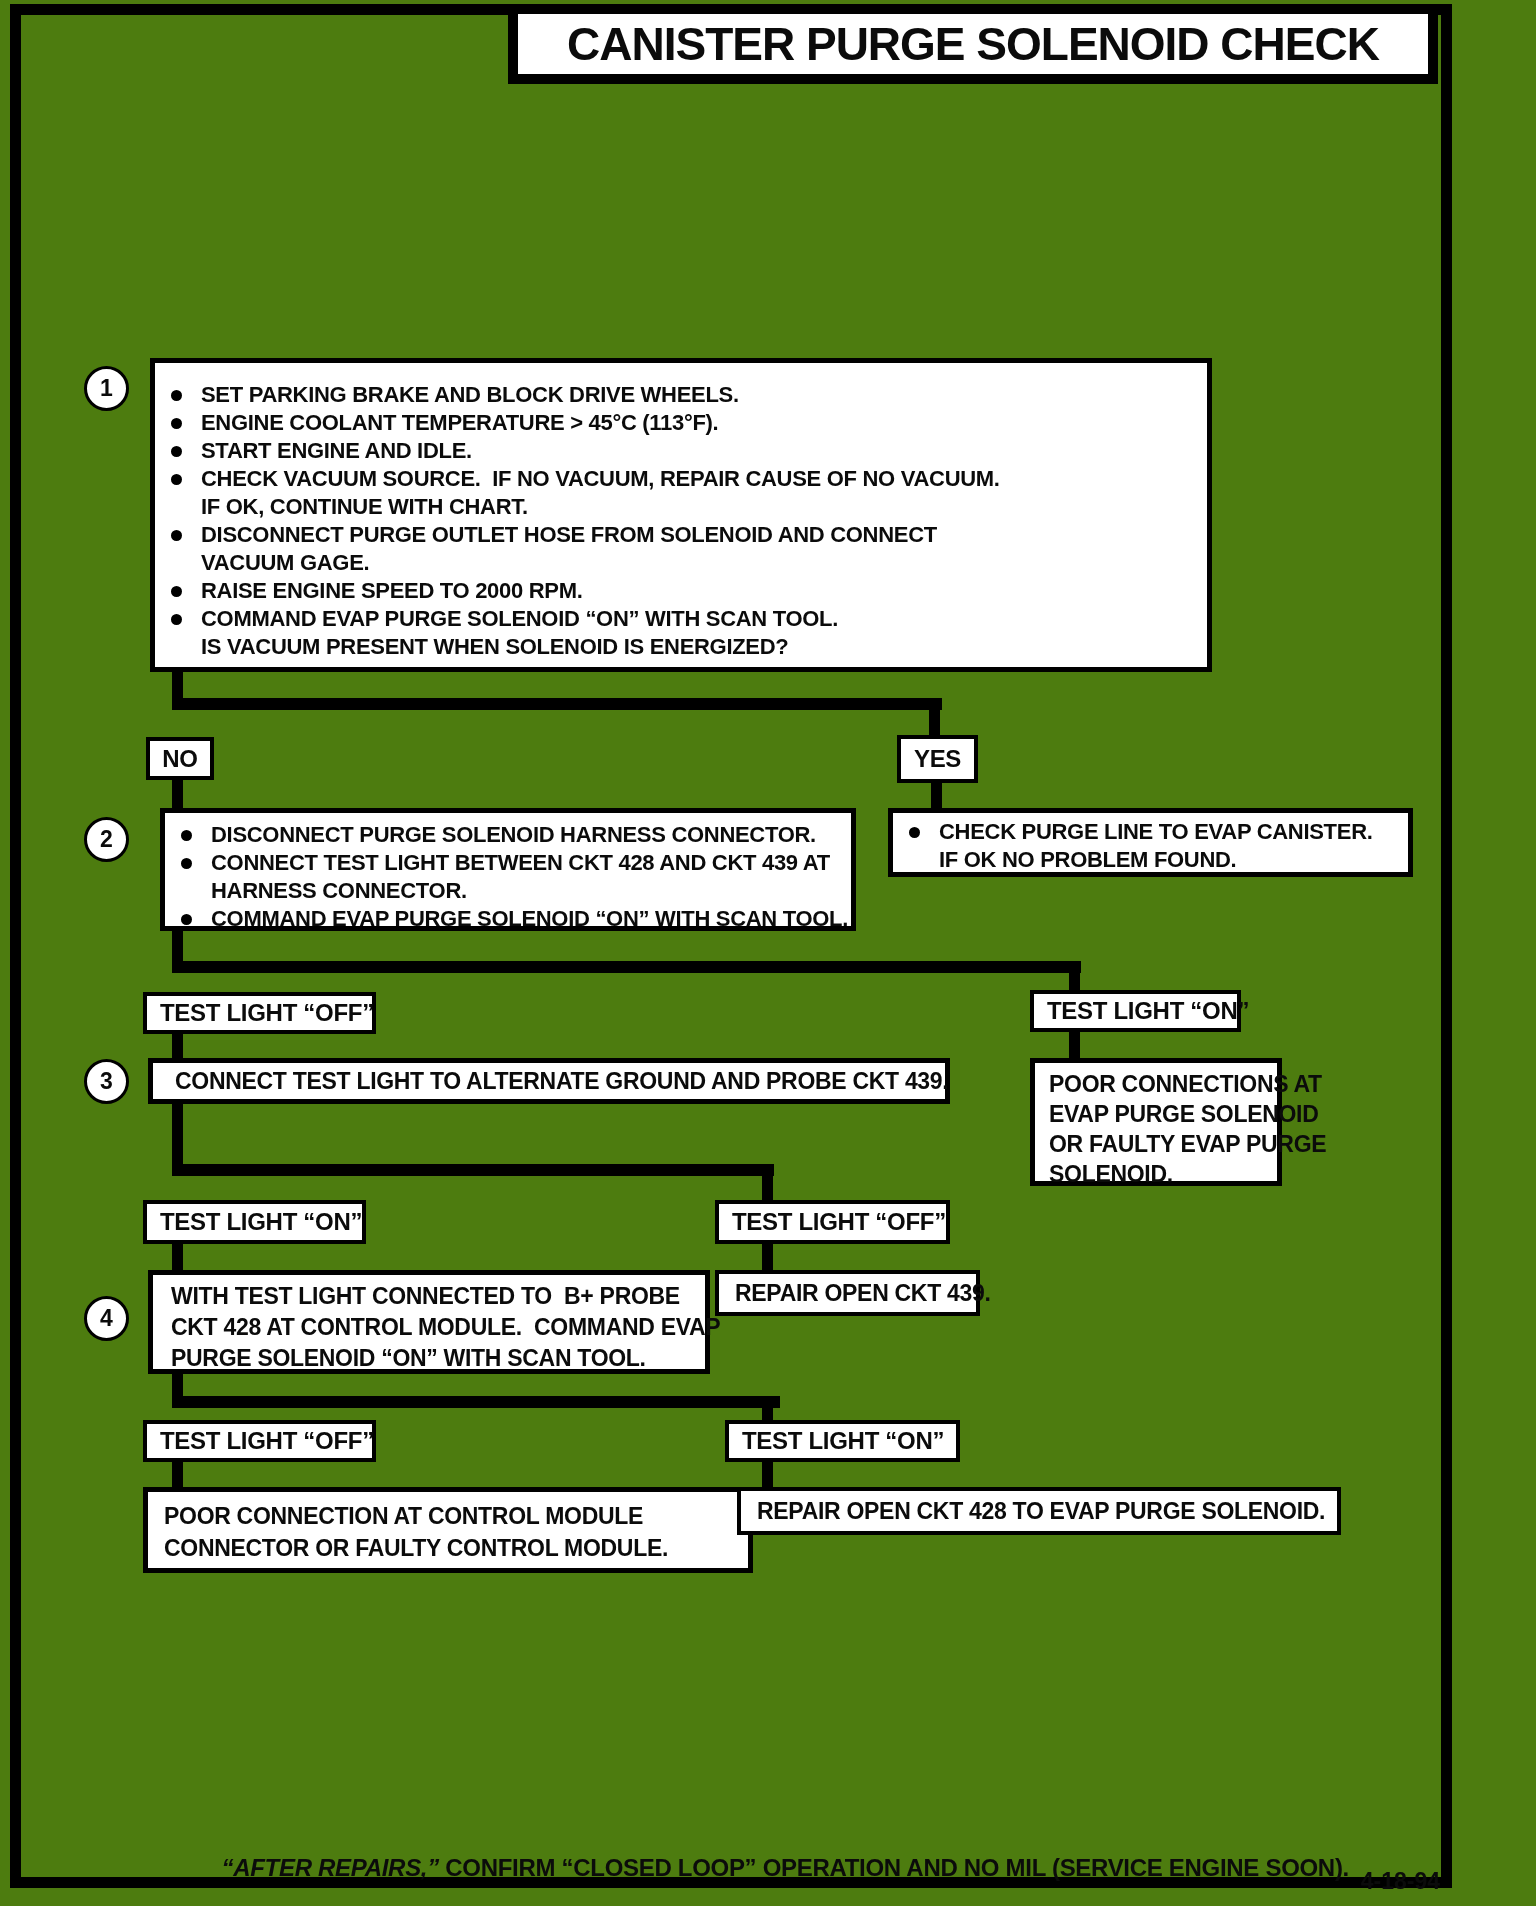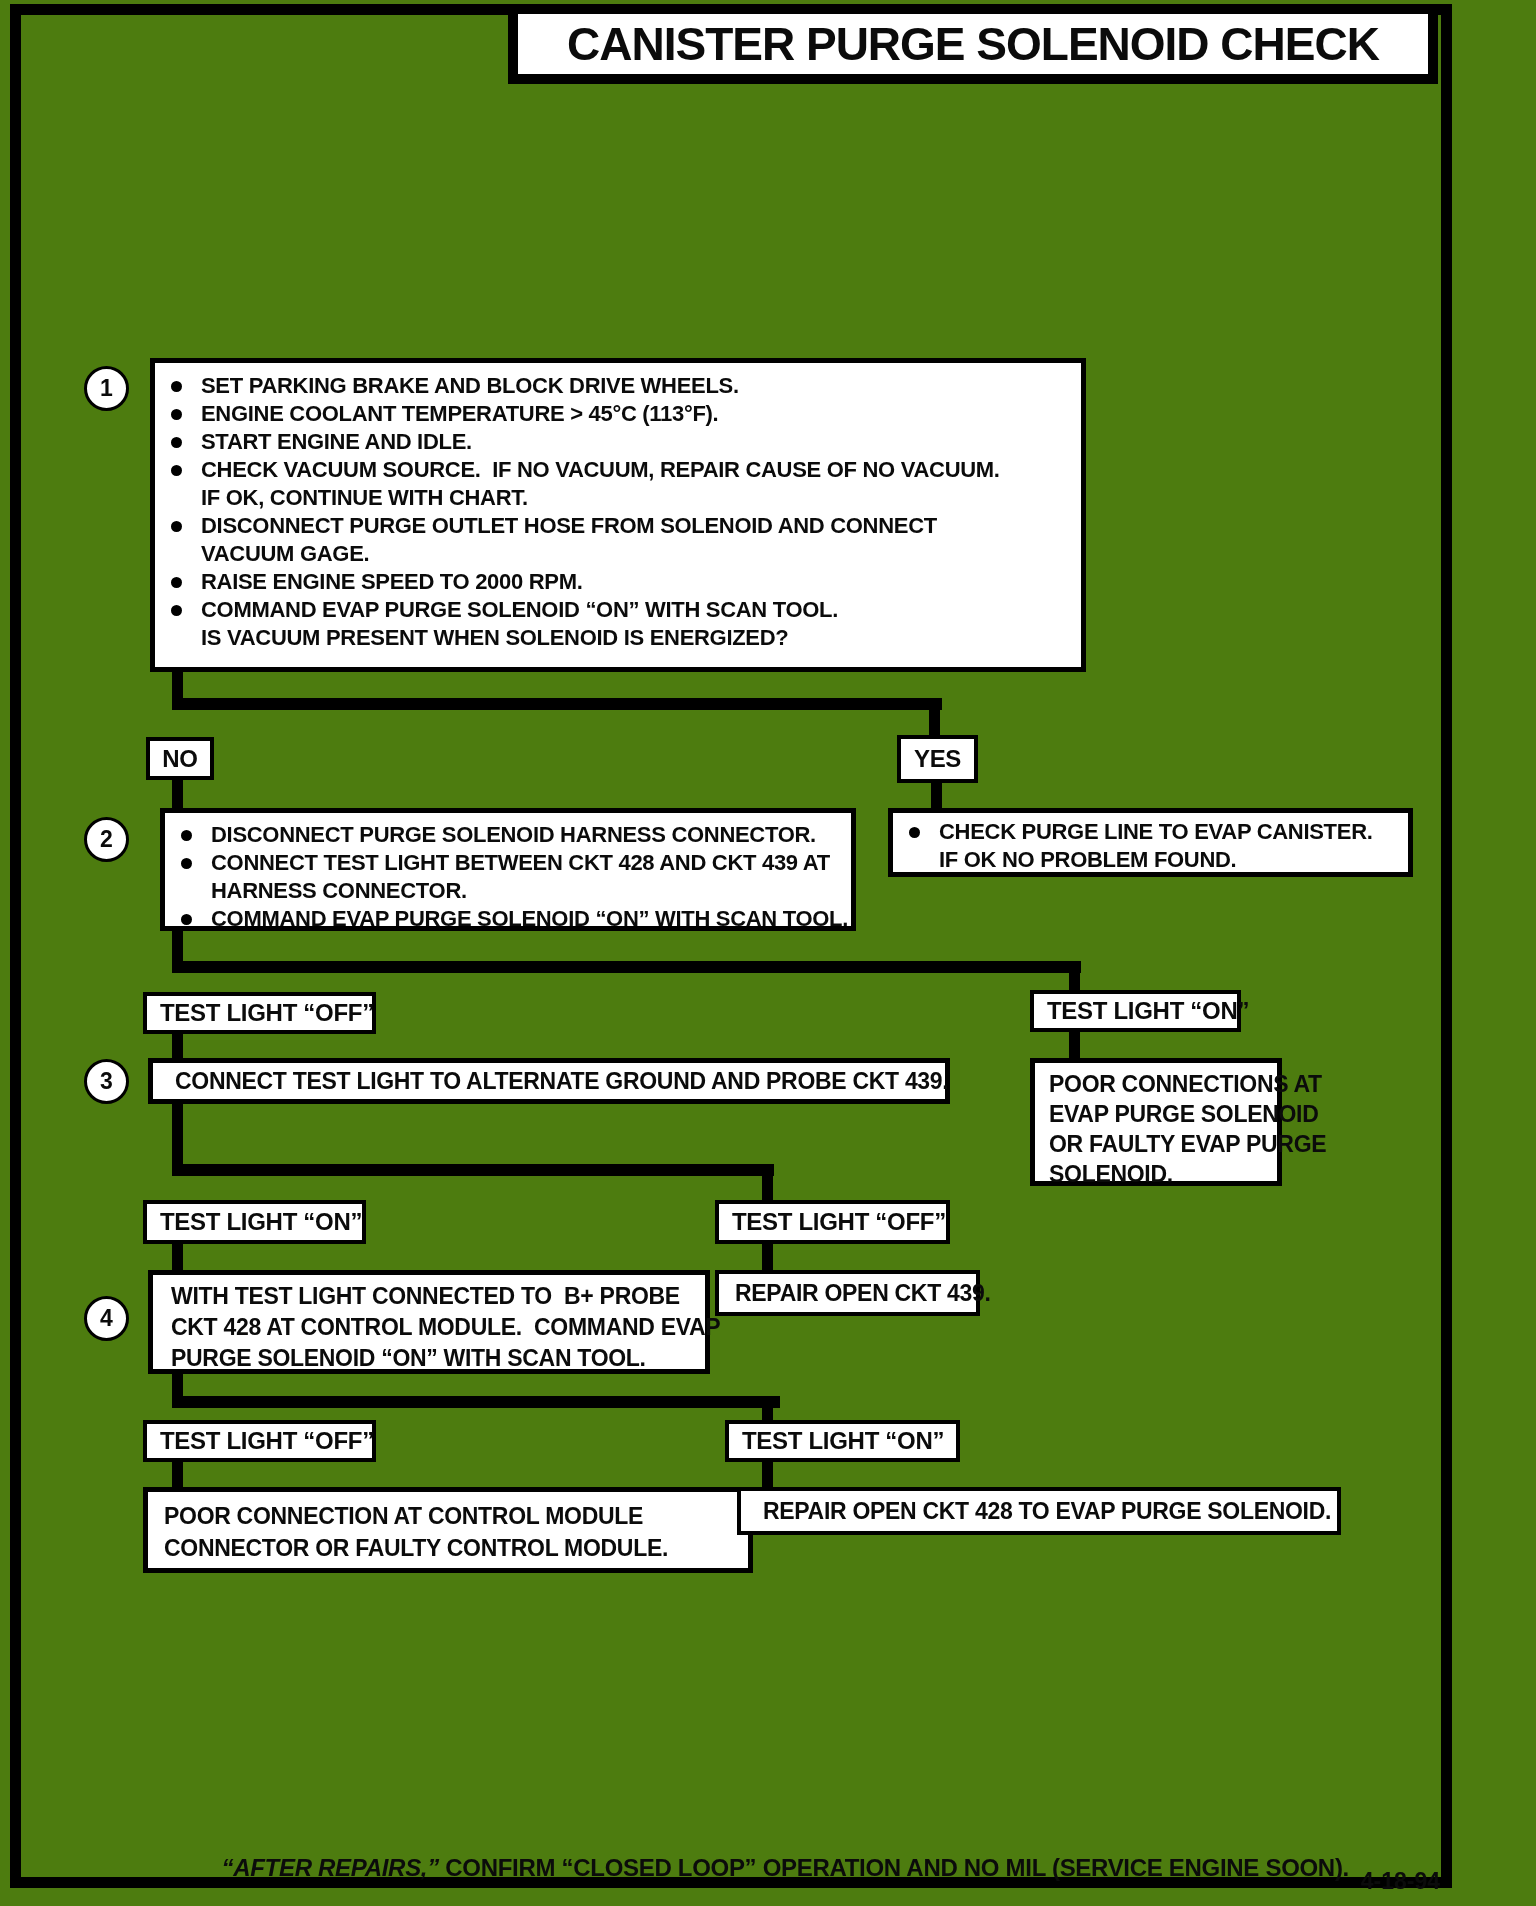--- a/index.html
+++ b/index.html
@@ -57,21 +57,21 @@
   <div class="line" style="left:762px;top:1244px;width:11px;height:28px;"></div>
   <div class="line" style="left:172px;top:1374px;width:11px;height:31px;"></div>
   <div class="line" style="left:172px;top:1396px;width:608px;height:12px;"></div>
   <div class="line" style="left:762px;top:1407px;width:11px;height:15px;"></div>
   <div class="line" style="left:172px;top:1462px;width:11px;height:26px;"></div>
   <div class="line" style="left:762px;top:1462px;width:11px;height:26px;"></div>
 
   <div class="abs circle" style="left:84px;top:366px;">
     <span>1</span>
   </div>
-  <div class="abs cbox" style="left:150px;top:358px;width:936px;height:314px;padding-top:9px;">
+  <div class="abs cbox" style="left:150px;top:358px;width:1062px;height:314px;padding-top:18px;">
     <div class="li li-b">SET PARKING BRAKE AND BLOCK DRIVE WHEELS.</div>
     <div class="li li-b">ENGINE COOLANT TEMPERATURE &gt; 45°C (113°F).</div>
     <div class="li li-b">START ENGINE AND IDLE.</div>
     <div class="li li-b">CHECK VACUUM SOURCE.  IF NO VACUUM, REPAIR CAUSE OF NO VACUUM.</div>
     <div class="li">IF OK, CONTINUE WITH CHART.</div>
     <div class="li li-b">DISCONNECT PURGE OUTLET HOSE FROM SOLENOID AND CONNECT</div>
     <div class="li">VACUUM GAGE.</div>
     <div class="li li-b">RAISE ENGINE SPEED TO 2000 RPM.</div>
     <div class="li li-b">COMMAND EVAP PURGE SOLENOID “ON” WITH SCAN TOOL.</div>
     <div class="li">IS VACUUM PRESENT WHEN SOLENOID IS ENERGIZED?</div>
@@ -144,21 +144,21 @@
     <span>TEST LIGHT “OFF”</span>
   </div>
   <div class="abs lblbox" style="left:725px;top:1420px;width:235px;height:42px;">
     <span>TEST LIGHT “ON”</span>
   </div>
 
   <div class="abs cbox rbox" style="left:143px;top:1487px;width:610px;height:86px;padding:8px 0 0 16px;">
     <div class="rline" style="line-height:32px;">POOR CONNECTION AT CONTROL MODULE</div>
     <div class="rline" style="line-height:32px;">CONNECTOR OR FAULTY CONTROL MODULE.</div>
   </div>
-  <div class="abs cbox single" style="left:737px;top:1487px;width:604px;height:48px;padding-left:16px;border-width:4px;justify-content:center;">
+  <div class="abs cbox single" style="left:737px;top:1487px;width:604px;height:48px;padding-left:16px;border-width:4px;">
     <span>REPAIR OPEN CKT 428 TO EVAP PURGE SOLENOID.</span>
   </div>
 
   <div class="abs footnote" style="left:196px;top:1826px;">
     <span class="ital">“AFTER REPAIRS,”</span><span> CONFIRM “CLOSED LOOP” OPERATION AND NO MIL (SERVICE ENGINE SOON).</span>
   </div>
   <div class="abs docref" style="right:96px;top:1806px;">
     <div>4-18-94</div>
     
   </div>

